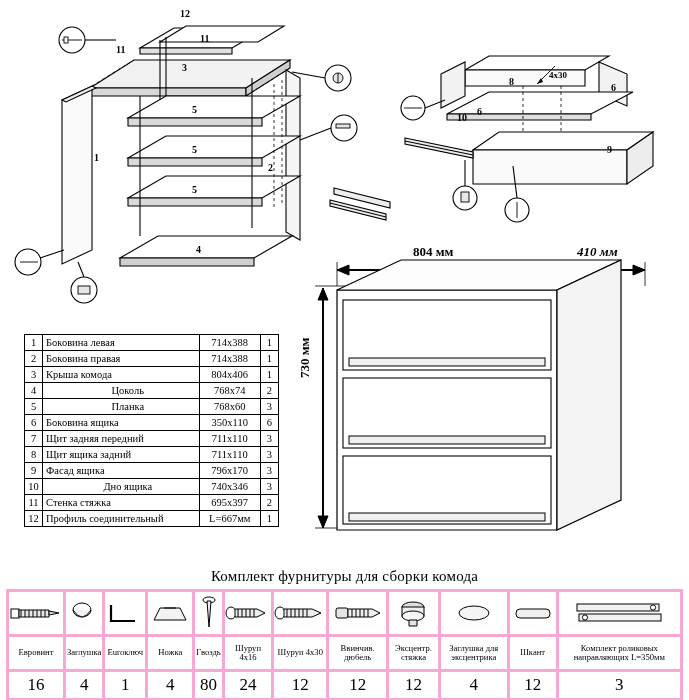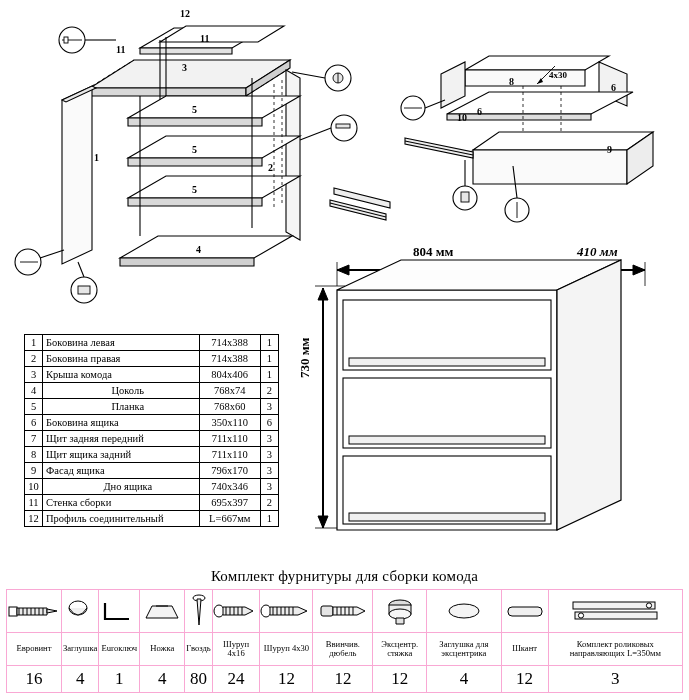--- a/index.html
+++ b/index.html
@@ -37,21 +37,21 @@
 
   
   #kit-title{
     position:absolute;left:0;top:568px;width:689px;text-align:center;
     font-size:15px;font-weight:normal;letter-spacing:.2px;
   }
   #kit-table{
     position:absolute;left:6px;top:589px;width:677px;border-collapse:collapse;
     font-size:9px;text-align:center;
   }
-  #kit-table td{border:1px solid #f9a8d4;padding:0;vertical-align:middle;}
+  #kit-table td{border:3px solid #f9a8d4;padding:0;vertical-align:middle;}
   #kit-table tr.icons td{height:42px;}
   #kit-table tr.labels td{height:30px;font-size:8.6px;line-height:9.4px;padding:1px 1px;}
   #kit-table tr.counts td{height:26px;font-size:17px;font-weight:normal;}
 
   .kiticon{display:flex;align-items:center;justify-content:center;height:42px;}
 
   
   .lbl{position:absolute;font-size:10px;font-weight:bold;}
   .lbl.sm{font-size:9px;}
 </style>
@@ -246,21 +246,21 @@
           <td class="qty">3</td>
         </tr>
         <tr>
           <td class="num">10</td>
           <td class="name ind">Дно ящика</td>
           <td class="size">740х346</td>
           <td class="qty">3</td>
         </tr>
         <tr>
           <td class="num">11</td>
-          <td class="name">Стенка сборки</td>
+          <td class="name">Стенка стяжка</td>
           <td class="size">695х397</td>
           <td class="qty">2</td>
         </tr>
         <tr>
           <td class="num">12</td>
           <td class="name">Профиль соединительный</td>
           <td class="size">L=667мм</td>
           <td class="qty">1</td>
         </tr>
       </tbody>

